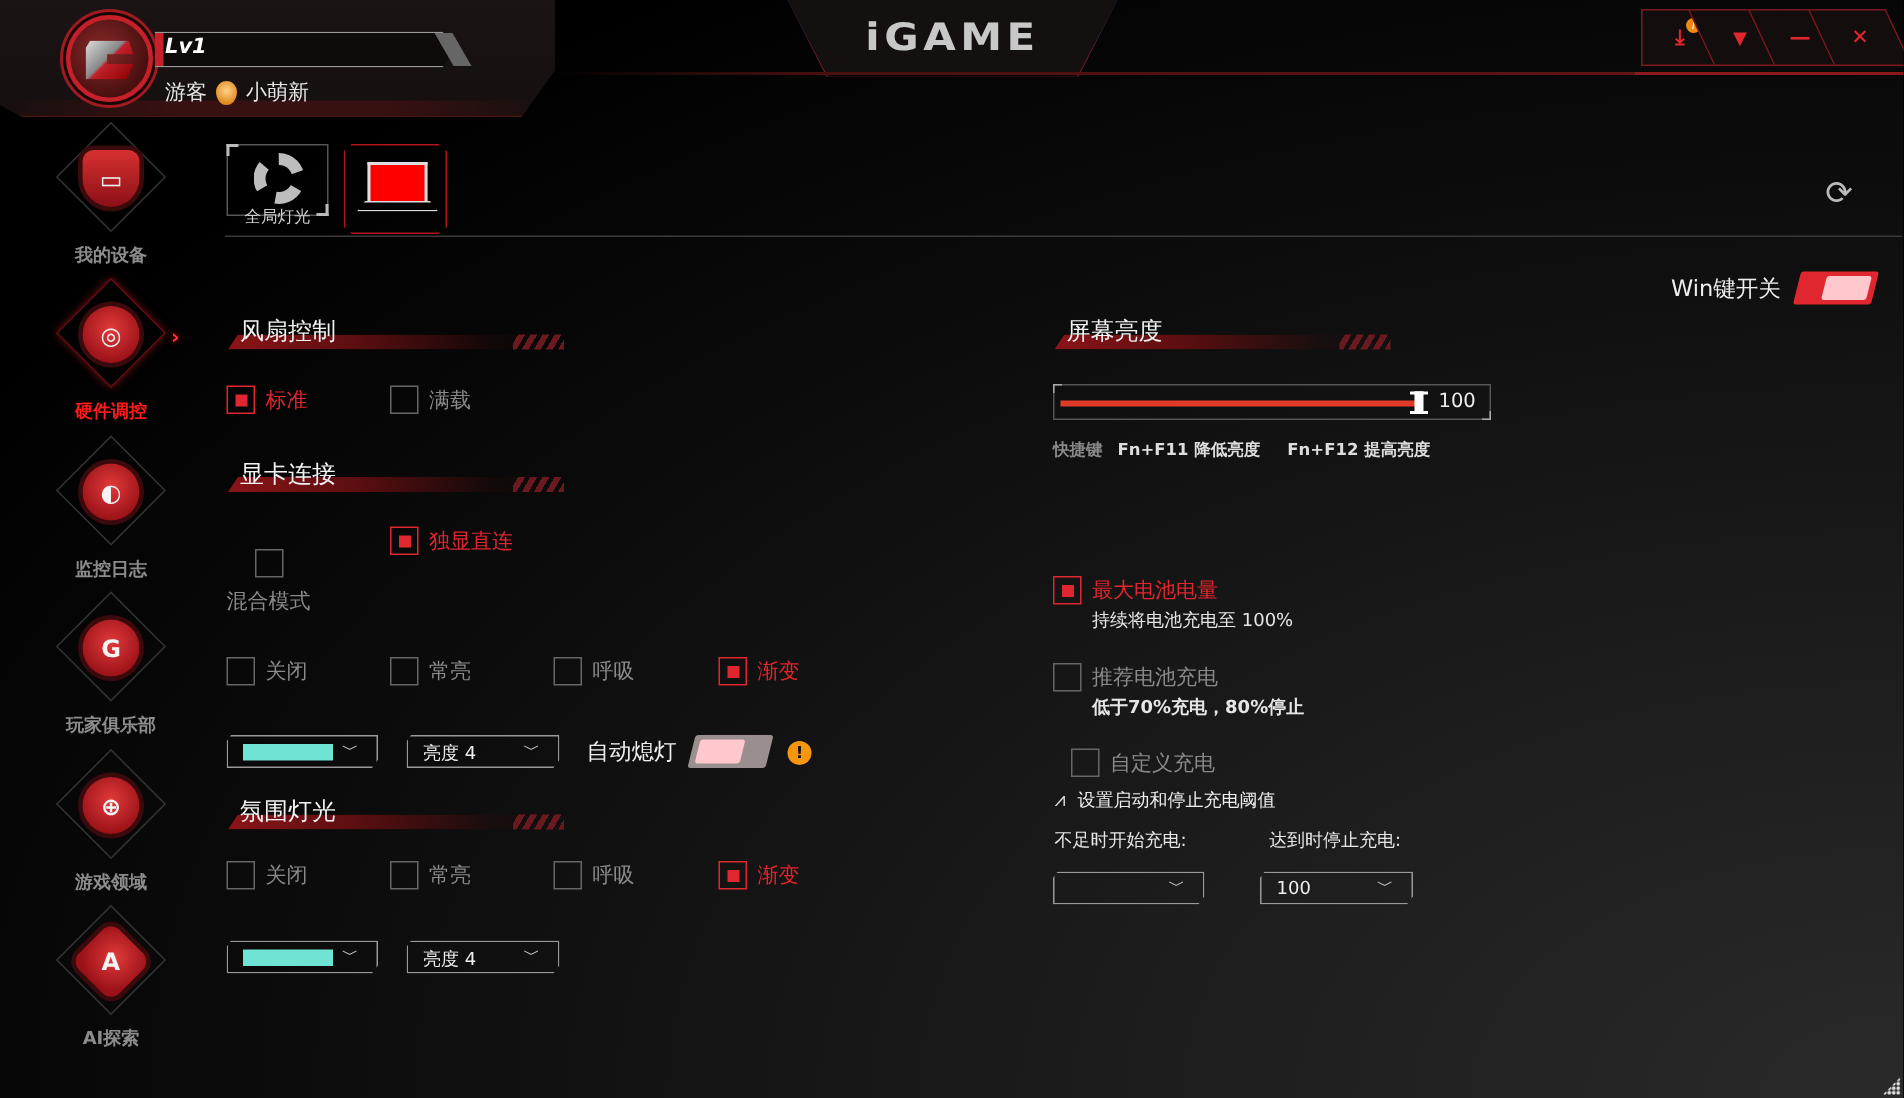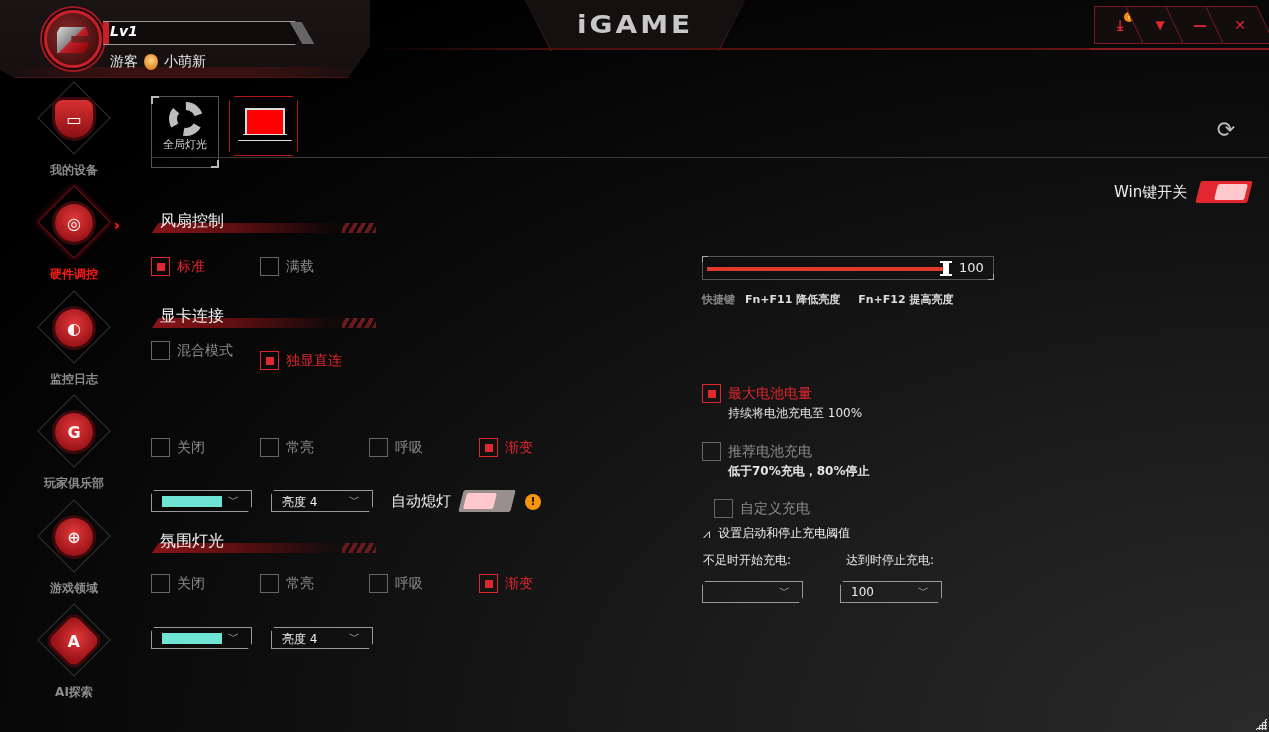--- a/index.html
+++ b/index.html
@@ -62,21 +62,21 @@
     background: radial-gradient(circle at 50% 40%, #e23a3a, #9a1218 75%); display: flex; align-items: center; justify-content: center;
     color: #f3f3f3; font-size: 16px; font-weight: bold; box-shadow: 0 0 0 3px #3a0a0c; }
   .nav-emblem.shield { border-radius: 20% 20% 50% 50%; background: linear-gradient(180deg, #d83030, #8a1016); }
   .nav-emblem.diamond-em { border-radius: 8px; transform: rotate(45deg); }
   .nav-emblem.diamond-em span { transform: rotate(-45deg); display: inline-block; }
   .nav-label { position: absolute; left: 0; top: 76px; width: 148px; text-align: center; font-size: 12px; font-weight: bold; color: #8c8c8c; }
   .nav-item.active .nav-label { color: #ff1a1a; }
   .nav-arrow { position: absolute; left: 114px; top: 132px; color: #ff3030; font-size: 14px; font-weight: bold; text-shadow: 0 0 4px #f00; }
 
   
-  .tab-btn { position: absolute; top: 96px; width: 68px; height: 72px; cursor: pointer; }
+  .tab-btn { position: absolute; top: 96px; width: 68px; height: 48px; cursor: pointer; }
   .tab-global { left: 151px; border: 1px solid #555; }
   .tab-global::before, .tab-global::after { content: ""; position: absolute; width: 6px; height: 6px; border-color: #bbb; border-style: solid; }
   .tab-global::before { left: -1px; top: -1px; border-width: 2px 0 0 2px; }
   .tab-global::after { right: -1px; bottom: -1px; border-width: 0 2px 2px 0; }
   .ring-icon { position: absolute; left: 17px; top: 5px; width: 34px; height: 34px; border-radius: 50%;
     border: 8px dashed #bdbdbd; }
   .tab-global-label { position: absolute; left: 0; top: 40px; width: 100%; text-align: center; font-size: 11px; color: #cfcfcf; }
   .tab-laptop { left: 229px; width: 69px; height: 60px; border: 1px solid #b0161c;
     clip-path: polygon(8% 0, 92% 0, 100% 8%, 100% 92%, 92% 100%, 8% 100%, 0 92%, 0 8%); }
   .laptop-screen { position: absolute; left: 15px; top: 11px; width: 40px; height: 26px; background: #ff0000; border: 2px solid #ddd; border-bottom: none; }
@@ -252,21 +252,21 @@
   <div class="opt" style="left:260px; top:257px;">
     <span class="box"></span>
       <span>满载</span>
   </div>
 
   <div class="sec-title" style="left:152px; top:306px;">
     <div class="bar"></div>
       <div class="slashes"></div>
     <span class="txt">显卡连接</span>
   </div>
-  <div class="opt" style="left:151px; top:341px;">
+  <div class="opt" style="left:151px; top:366px;flex-direction:column;">
     <span class="box"></span>
       <span>混合模式</span>
   </div>
   <div class="opt checked" style="left:260px; top:351px;">
     <span class="box"></span>
       <span>独显直连</span>
   </div>
 
   <div class="opt" style="left:151px; top:438px;">
     <span class="box"></span>
@@ -321,20 +321,25 @@
   </div>
   <div class="dd" style="left:151px; top:627px; width:101px;">
     <span class="swatch"></span>
     <span class="chev">﹀</span>
   </div>
   <div class="dd" style="left:271px; top:627px; width:102px;">
     <span class="dd-text">亮度 4</span>
     <span class="chev">﹀</span>
   </div>
 
+  <div class="sec-title" style="left:703px; top:211px;">
+    <div class="bar"></div>
+      <div class="slashes"></div>
+    <span class="txt">屏幕亮度</span>
+  </div>
   <div class="slider-box">
     <div class="slider-fill"></div>
     <div class="slider-thumb"></div>
     <span class="slider-value">100</span>
   </div>
   <div class="hotkey-row">
     <span>快捷键</span>
     <span class="k1">Fn+F11 降低亮度</span>
     <span class="k2">Fn+F12 提高亮度</span>
   </div>

